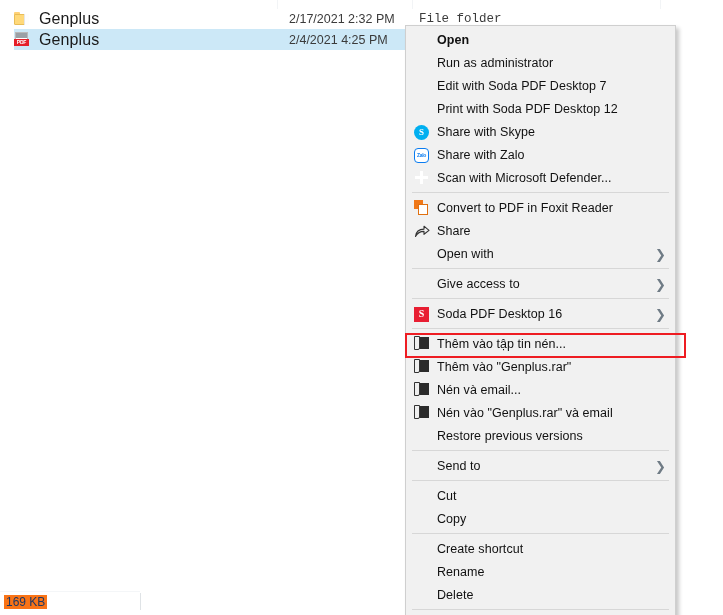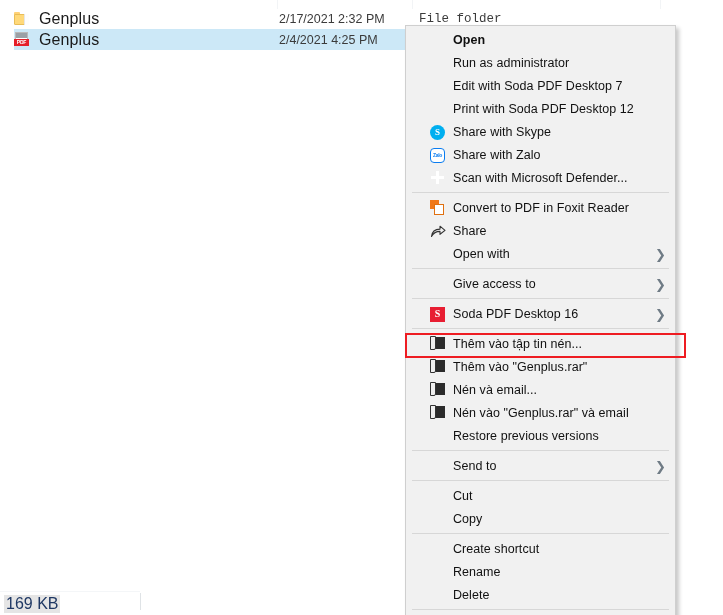--- a/index.html
+++ b/index.html
@@ -17,21 +17,21 @@
   
   #explorer{position:absolute;left:0;top:0;width:723px;height:615px;background:#fff;}
 
   .col-sep{position:absolute;top:0;width:1px;height:9px;background:#f2f4f6;}
 
   .file-row{
     position:absolute;left:14px;height:21px;
     display:flex;align-items:center;
   }
   .file-row .fname{margin-left:10px;font-size:16px;color:#1a1a1a;letter-spacing:.1px;}
-  .file-row .fdate{position:absolute;left:265px;font-size:12.5px;color:#3b3b3b;white-space:nowrap;}
+  .file-row .fdate{position:absolute;left:275px;font-size:12.5px;color:#3b3b3b;white-space:nowrap;}
   .file-row .ftype{position:absolute;left:405px;font-size:12.5px;color:#3b3b3b;white-space:nowrap;font-family:Liberation Mono, monospace;}
 
   #row-folder{top:8px;width:694px;}
   #row-pdf{top:29px;width:394px;background:#cce8f7;}
 
   
   .folder-ico{width:15px;height:13px;position:relative;flex:0 0 auto;}
   .folder-ico .tab{position:absolute;left:0;top:0;width:6px;height:2.5px;background:#ffd277;border-radius:1px 1px 0 0;}
   .folder-ico .body{position:absolute;left:0;top:2px;width:15px;height:11px;background:#ffd97a;border:1px solid #e8bd58;box-sizing:border-box;border-radius:1px;}
   .folder-ico .fold{position:absolute;right:0;top:2px;width:4px;height:11px;background:#fdfdfd;border-left:1px solid #e6e6e6;}
@@ -39,35 +39,35 @@
   
   .pdf-ico{width:15px;height:15px;position:relative;flex:0 0 auto;}
   .pdf-ico .page{position:absolute;left:1px;top:0;width:13px;height:13px;background:#ffffff;border:1px solid #b9b9b9;box-sizing:border-box;}
   .pdf-ico .grey{position:absolute;left:2px;top:1px;width:11px;height:5px;background:#9aa0a6;}
   .pdf-ico .band{position:absolute;left:0px;top:7px;width:15px;height:7px;background:#e5202a;display:flex;align-items:center;justify-content:center;}
   .pdf-ico .band span{color:#fff;font-size:5px;font-weight:bold;font-family:"Liberation Sans",sans-serif;line-height:7px;letter-spacing:-.2px;}
 
   
   #statusbar{position:absolute;left:0;bottom:0;width:723px;height:24px;background:#ffffff;}
   #statusbar .sb-sep{position:absolute;left:0;top:0;width:140px;height:1px;background:#f4f6f8;}
-  #status-size{position:absolute;left:4px;top:4px;font-size:16px;color:#1f3864;background:#e5e5e5;padding:0 2px;}
+  #status-size{position:absolute;left:4px;top:4px;font-size:12px;color:#1f3864;background:#f97316;padding:0 2px;}
   #status-div{position:absolute;left:140px;top:2px;width:1px;height:17px;background:#dfe3e6;}
 
   
   #ctx-menu{
     position:absolute;left:405px;top:25px;width:271px;
     background:#f1f1f1;
     border:1px solid #cfcfcf;
     box-shadow:3px 3px 4px rgba(0,0,0,.22);
     box-sizing:border-box;
     padding:2px 0 2px 0;
   }
   .mi{
     position:relative;height:23px;display:flex;align-items:center;
-    padding-left:24px;box-sizing:border-box;
+    padding-left:8px;box-sizing:border-box;
     font-size:12.5px;color:#111;
   }
   .mi .ico{width:18px;height:16px;flex:0 0 auto;margin-right:5px;position:relative;}
   .mi .lbl{white-space:nowrap;letter-spacing:.05px;}
   .mi.bold .lbl{font-weight:bold;}
   .mi .arrow{position:absolute;right:9px;top:50%;transform:translateY(-50%);
     font-size:13px;color:#6f7b85;line-height:1;}
   .sep{height:1px;background:#d7d7d7;margin:3px 6px 3px 6px;}
 
   

